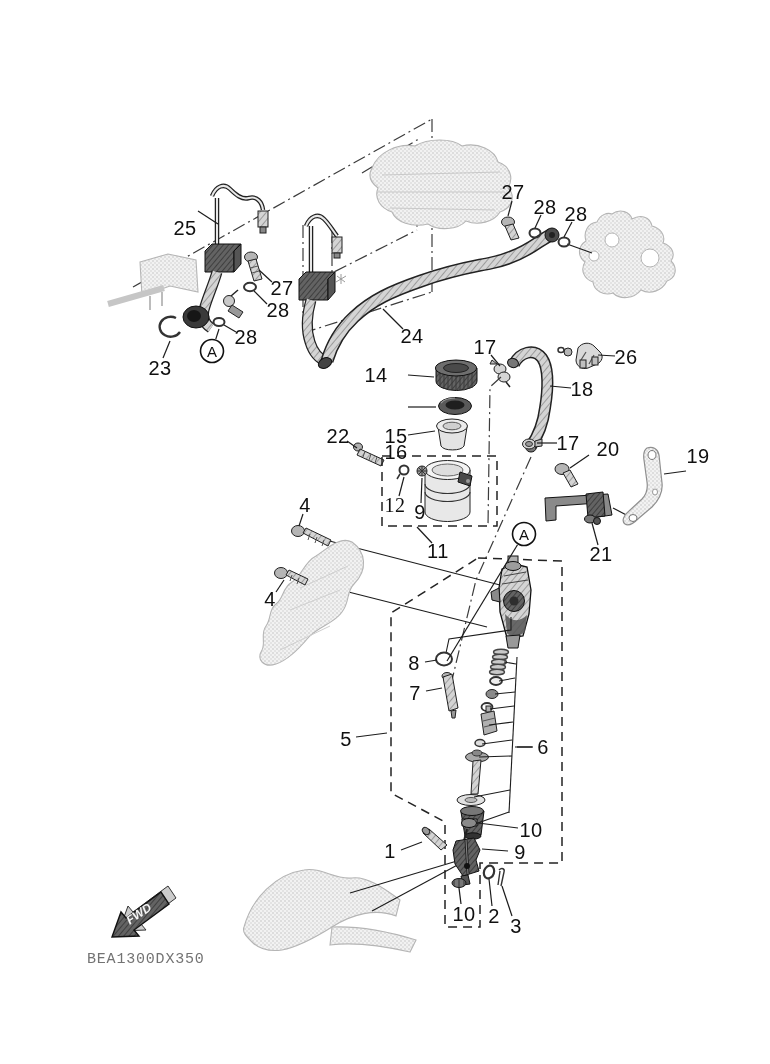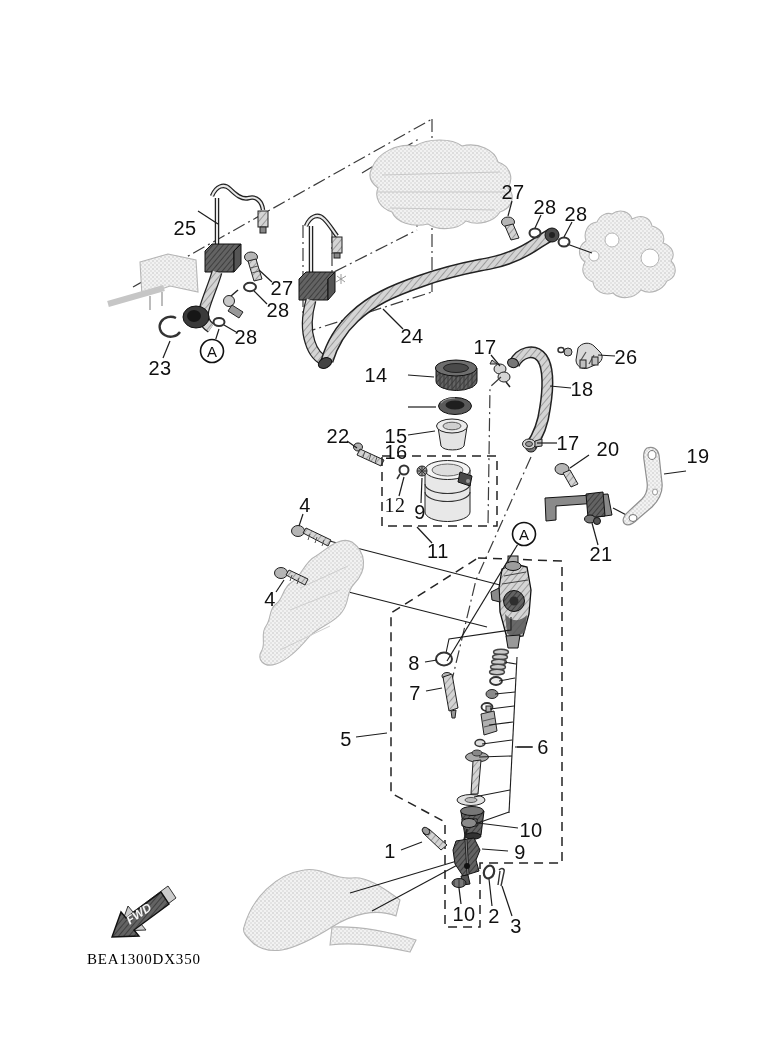--- a/index.html
+++ b/index.html
@@ -3,21 +3,21 @@
 <meta charset="utf-8">
 <style>
   html,body{margin:0;padding:0;background:#ffffff;}
   .stage{position:relative;width:770px;height:1064px;background:#ffffff;overflow:hidden;
          font-family:"Liberation Sans", sans-serif;}
   .stage svg{position:absolute;left:0;top:0;}
   .callout{position:absolute;transform:translate(-50%,-50%);font-size:20px;line-height:1;
            color:#101010;letter-spacing:.5px;white-space:nowrap;
            font-family:"Liberation Sans", sans-serif;}
   .code-label{position:absolute;left:87px;top:951px;font-size:15px;letter-spacing:.8px;
-              color:#000000;font-family:Liberation Serif, serif;}
+              color:#737373;font-family:Liberation Mono, monospace;}
   .marker-text{font:15px "Liberation Sans", sans-serif;fill:#101010;}
   .fwd-text{font:italic 700 12px "Liberation Sans", sans-serif;fill:#f5f5f5;}
   .dashbox{fill:none;stroke:#232323;stroke-width:1.5;stroke-dasharray:9 6;}
   .dashdot{fill:none;stroke:#3c3c3c;stroke-width:1.2;stroke-dasharray:13 4 2 4;}
   .lead{stroke:#1c1c1c;stroke-width:1.2;}
   .thin{stroke:#1c1c1c;stroke-width:1.1;fill:none;}
   .ghost{fill:url(#pg);stroke:#b5b5b5;stroke-width:1.1;}
 </style>
 </head>
 <body>

